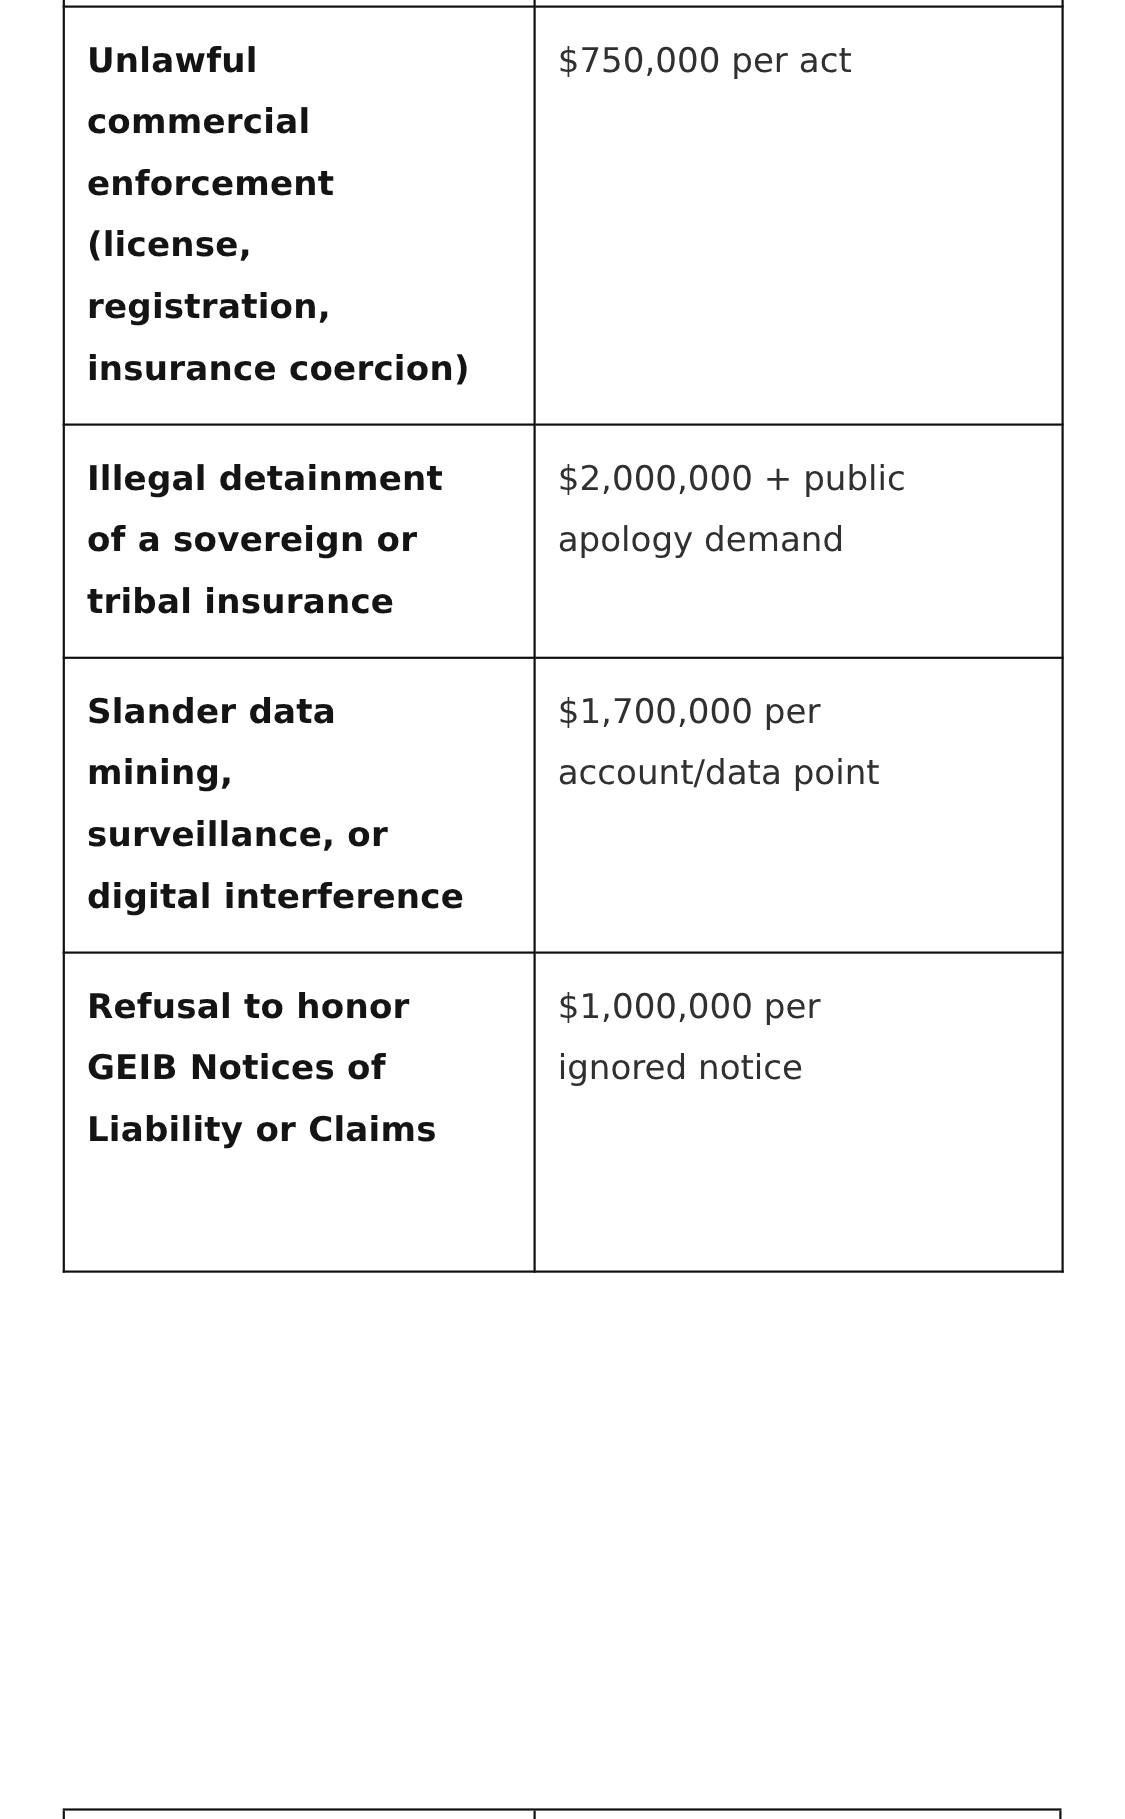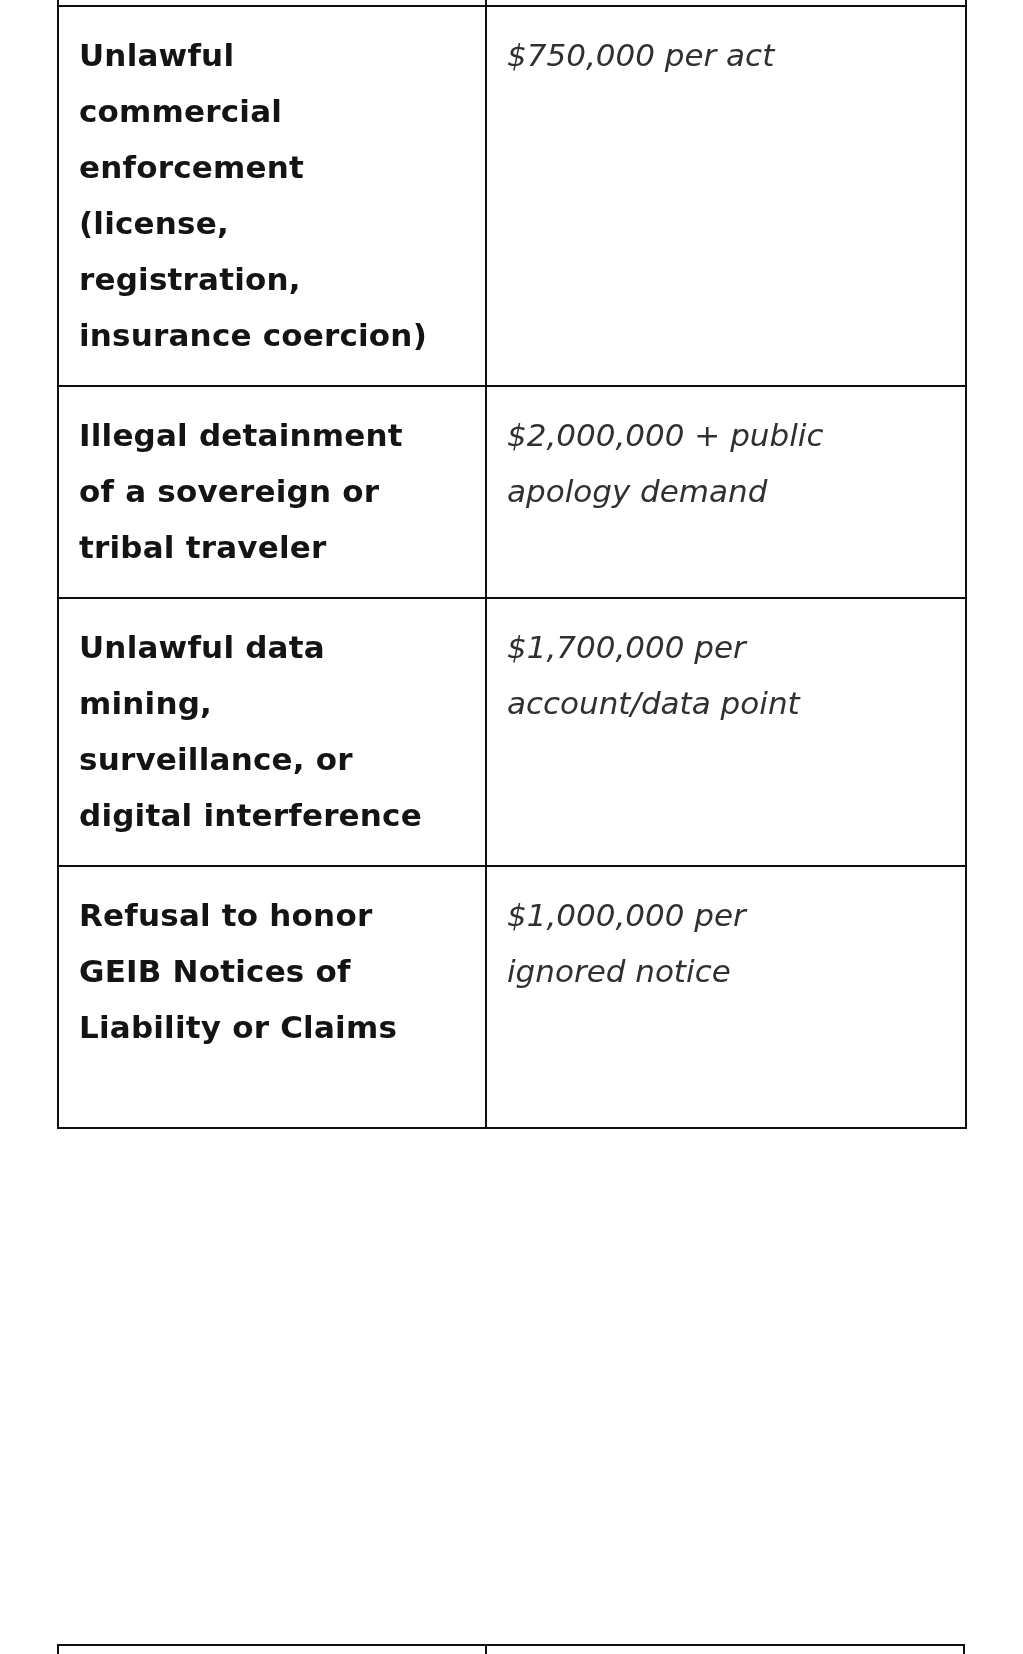--- a/index.html
+++ b/index.html
@@ -39,23 +39,22 @@
     color: #141414;
     letter-spacing: 0.2px;
     padding: 20px 10px 22px 20px;
   }
   td.cell-penalty {
     font-weight: 400;
     font-size: 31px;
     line-height: 56px;
     color: #303030;
     padding: 20px 14px 22px 20px;
-    font-style: italic;
   }
-  tr.row-last td { padding-bottom: 72px; }
+  tr.row-last td { padding-bottom: 100px; }
 
   
   .next-table {
     position: absolute;
     left: 57px;
     top: 1644px;
     width: 908px;
     height: 10px;
     border-top: 2px solid #101010;
   }
@@ -82,27 +81,27 @@
 enforcement
 (license,
 registration,
 insurance coercion)</td>
         <td class="cell-penalty w-penalty">$750,000 per act</td>
       </tr>
 
       <tr>
         <td class="cell-violation w-violation">Illegal detainment
 of a sovereign or
-tribal traveler</td>
+tribal insurance</td>
         <td class="cell-penalty w-penalty">$2,000,000 + public
 apology demand</td>
       </tr>
 
       <tr>
-        <td class="cell-violation w-violation">Unlawful data
+        <td class="cell-violation w-violation">Slander data
 mining,
 surveillance, or
 digital interference</td>
         <td class="cell-penalty w-penalty">$1,700,000 per
 account/data point</td>
       </tr>
 
 
 
       <tr class="row-last">

